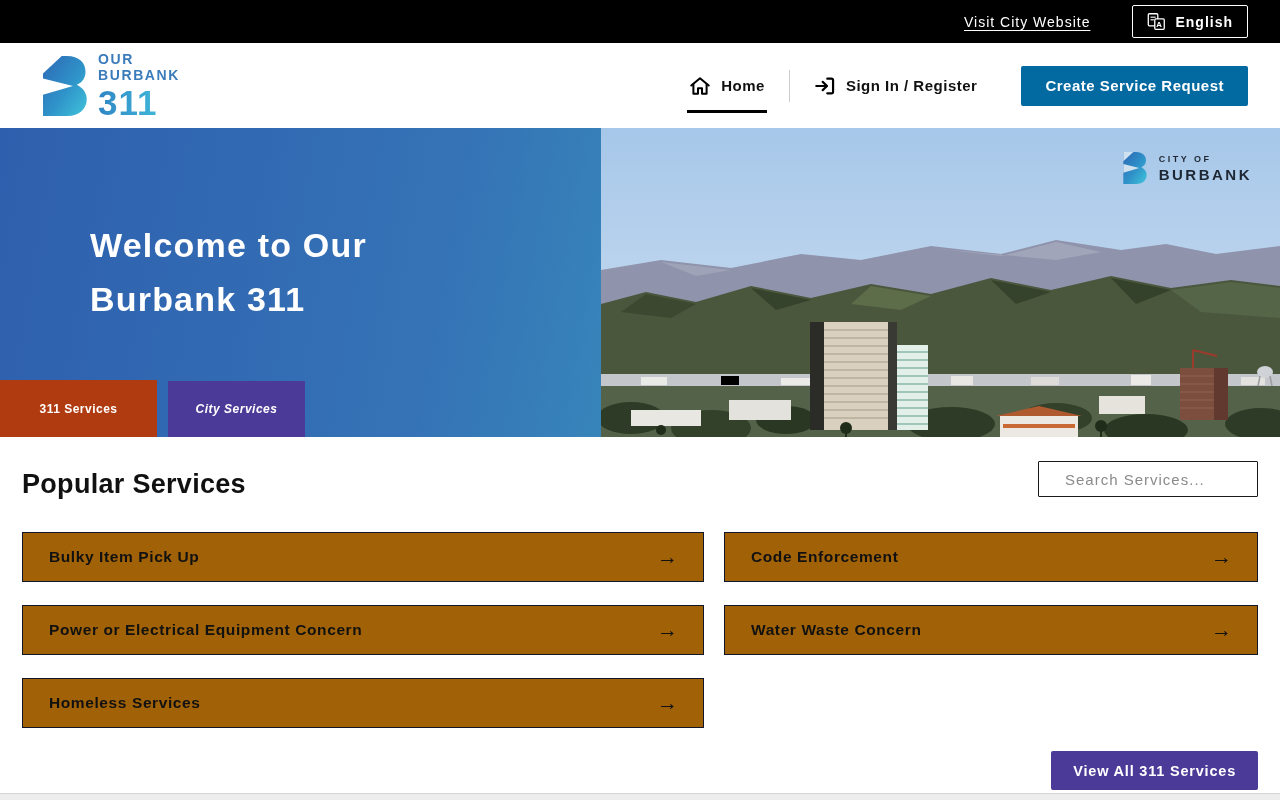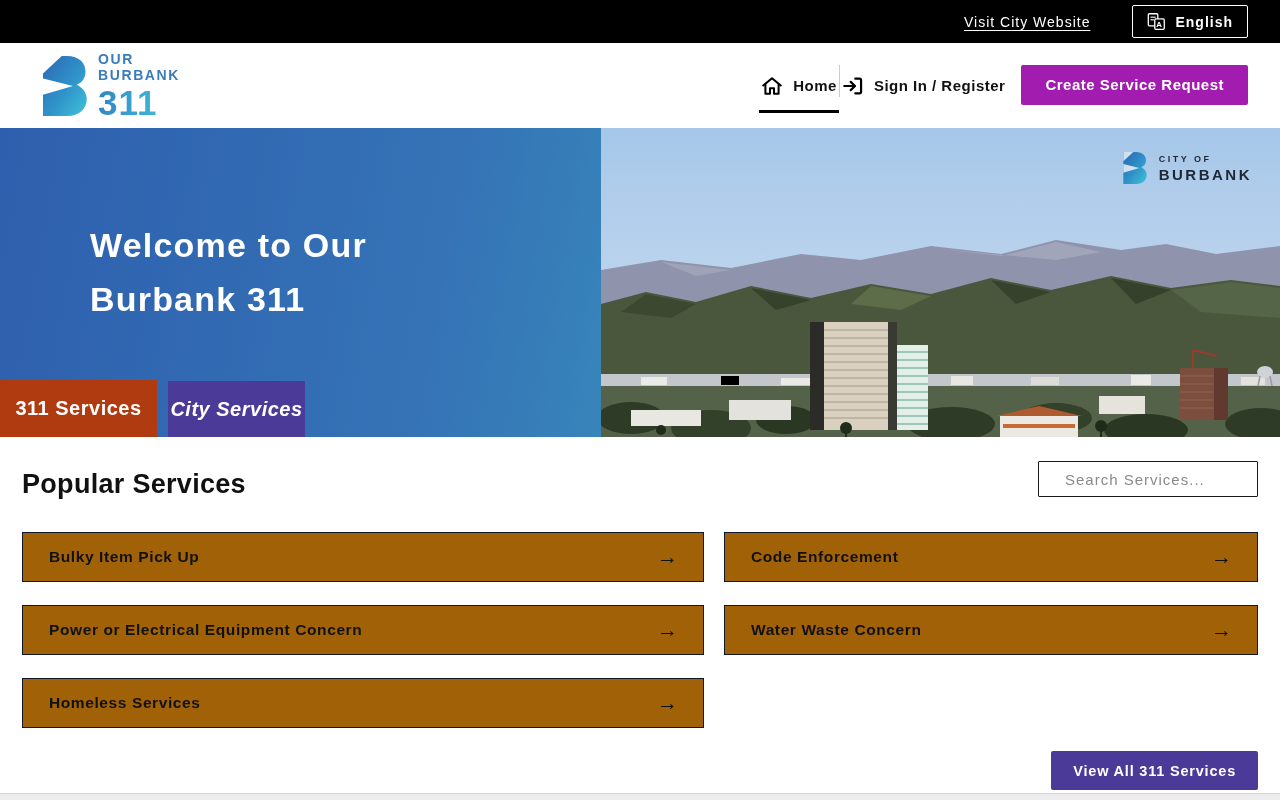--- a/index.html
+++ b/index.html
@@ -18,44 +18,44 @@
 
   
   .header { height:85px; background:#fff; display:flex; align-items:center;
     justify-content:space-between; padding:0 32px 0 36px; }
   .logo { display:flex; align-items:center; gap:8px; cursor:pointer; }
   .logo-text { display:flex; flex-direction:column; line-height:1; }
   .logo-small { font-size:14px; font-weight:bold; color:#3a7cbb; letter-spacing:1.6px; margin-bottom:2px; }
   .logo-num { font-size:35px; font-weight:bold; letter-spacing:1px; margin-top:1px;
     background:linear-gradient(90deg,#2f86c4,#45c8e0); -webkit-background-clip:text;
     background-clip:text; color:transparent; }
-  .nav { display:flex; align-items:flex-start; }
+  .nav { display:flex; align-items:center; gap:22px; }
   .nav-item { display:flex; align-items:center; gap:10px; font-size:15px; font-weight:bold;
     color:#111; letter-spacing:.5px; cursor:pointer; position:relative; padding:10px 2px; }
   .nav-item.active::after { content:""; position:absolute; left:0; right:0; bottom:-6px;
     height:3px; background:#000; }
   .nav-sep { width:1px; height:32px; background:#ccc; }
-  .cta-btn { margin-left:14px; background:#a21caf; color:#fff; border:none; height:40px;
+  .cta-btn { margin-left:20px; background:#0369a1; color:#fff; border:none; height:40px;
     padding:0 24px; font-size:15px; font-weight:bold; letter-spacing:.5px; border-radius:2px;
     cursor:pointer; font-family:inherit; }
 
   
   .hero { position:relative; height:309px;
     background:linear-gradient(100deg,#2E5FAE 0%,#3573B6 35%,#3EC4C8 100%); }
   .hero-photo { position:absolute; top:0; right:0; width:679px; height:309px; }
   .hero-title { position:absolute; left:90px; top:90px; color:#fff; font-size:34px;
     font-weight:bold; letter-spacing:1.2px; line-height:54px; }
   .city-badge { position:absolute; top:24px; right:28px; display:flex; align-items:center;
     gap:12px; }
   .badge-text { display:flex; flex-direction:column; line-height:1; color:#1e2733; }
   .badge-small { font-size:9px; font-weight:bold; letter-spacing:2.5px; margin-bottom:3px; }
   .badge-big { font-size:15px; font-weight:bold; letter-spacing:2.5px; }
   .hero-tabs { position:absolute; left:0; bottom:0; display:flex; gap:11px; }
   .tab { height:57px; display:flex; align-items:center; justify-content:center;
-    color:#fff; font-size:20px; font-weight:bold; letter-spacing:.5px; cursor:pointer; border:none; font-family:inherit; }
+    color:#fff; font-size:12px; font-weight:bold; letter-spacing:.5px; cursor:pointer; border:none; font-family:inherit; }
   .tab-311 { width:157px; background:#B13B10; }
   .tab-city { width:137px; background:#4B3A97; height:56px; align-self:flex-end;font-style:italic; }
 
   
   .main { padding:24px 22px 0 22px; }
   .main-head { display:flex; align-items:flex-start; justify-content:space-between; }
   .main-title { font-size:27px; font-weight:bold; color:#111; letter-spacing:.3px; padding-top:8px; }
   .search-input { width:220px; height:36px; border:1.5px solid #1a1a1a; border-radius:1px;
     padding:0 14px 0 26px; font-size:15px; letter-spacing:1px; color:#333; font-family:inherit; }
   .search-input::placeholder { color:#8a8a8a; }

